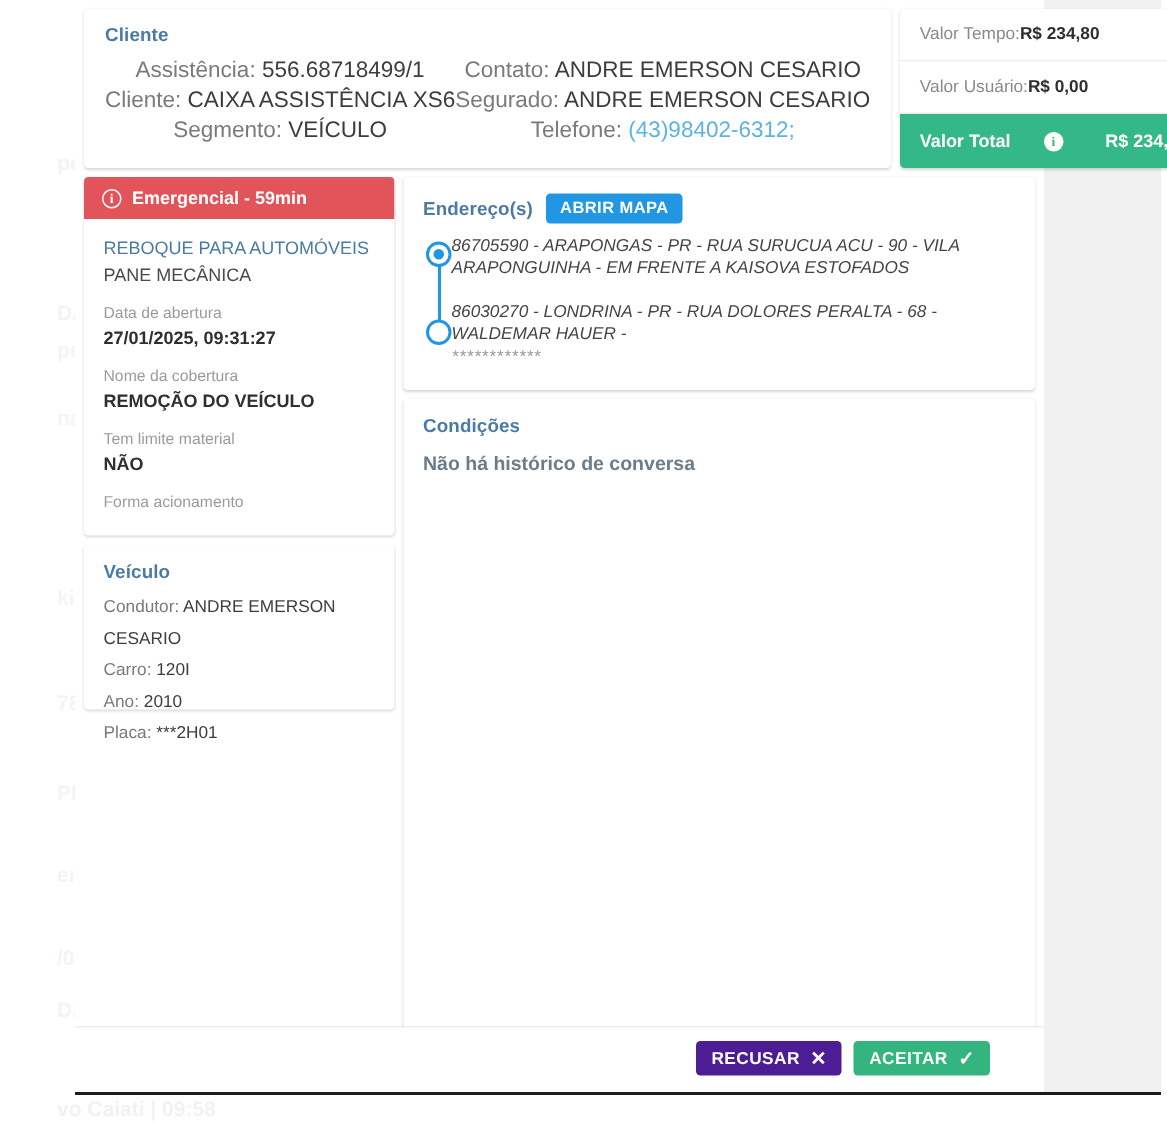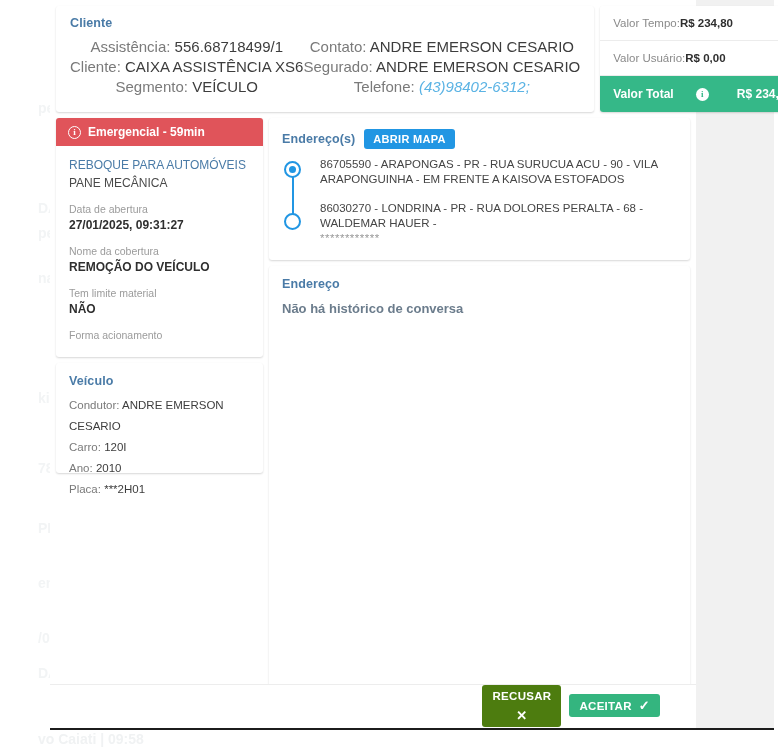--- a/index.html
+++ b/index.html
@@ -36,21 +36,21 @@
   .top-row { display:flex; align-items:stretch; gap:6px; }
   .card { background:#ffffff; border-radius:3px; box-shadow:0 1px 2px rgba(0,0,0,.16); }
 
   .client-card { flex:1 1 auto; padding:10px 14px 10px 14px; height:106px; }
   .card-title { color:#4a7ba7; font-size:12.5px; font-weight:bold; margin-bottom:7px; letter-spacing:.1px; }
   .client-cols { display:flex; }
   .client-col { flex:1 1 50%; }
   .client-col.right { flex:0 0 47%; }
   .kv { font-size:15px; color:#7a7a7a; line-height:20px; white-space:nowrap;text-align:center; }
   .kv b { color:#3d3d3d; font-weight:normal; }
-  .kv a { color:#5bb3e4; text-decoration:none;font-style:italic; }
+  .kv a { color:#5bb3e4; text-decoration:none; }
 
   .values-card { flex:0 0 205px; display:flex; flex-direction:column; height:106px; overflow:hidden; }
   .val-row { display:flex; align-items:center; justify-content:flex-start;
              padding:0 13px; height:35px; font-size:11.5px; color:#8a8a8a;
              border-bottom:1px solid #ececec; background:#fff; }
   .val-row .amt { color:#2f2f2f; font-weight:bold; font-size:11.5px; }
   .val-total { display:flex; align-items:center; justify-content:space-between;
                padding:0 13px; flex:1 1 auto; background:#35b888; color:#ffffff;
                font-size:12px; font-weight:bold; border-bottom:none; }
   .val-total .lbl { display:flex; align-items:center; gap:22px; }
@@ -83,21 +83,21 @@
   .veh-line { font-size:11.5px; color:#7a7a7a; line-height:21px; }
   .veh-line b { color:#3d3d3d; font-weight:normal; }
 
   
   .addr-card { padding:11px 13px 14px 13px; }
   .addr-head { display:flex; align-items:center; gap:9px; margin-bottom:8px; }
   .addr-head .card-title { margin:0; }
   .btn-map { background:#2196e3; color:#ffffff; border:none; border-radius:3px;
              font-family:inherit; font-size:11px; font-weight:bold; letter-spacing:.3px;
              padding:4px 9px; cursor:pointer; }
-  .addr-list { display:flex; gap:19px; padding-left:2px; }
+  .addr-list { display:flex; gap:0; padding-left:2px;font-style:italic; }
   .timeline { position:relative; width:17px; flex:0 0 17px; padding-top:4px; }
   .tl-line { position:absolute; left:7.5px; top:14px; width:2px; height:48px; background:#2196e3; }
   .tl-dot-filled { position:relative; width:17px; height:17px; border-radius:50%;
                    border:2px solid #2196e3; background:#fff;
                    display:flex; align-items:center; justify-content:center; }
   .tl-dot-filled::after { content:""; width:7px; height:7px; border-radius:50%; background:#2196e3; }
   .tl-dot-hollow { position:absolute; left:0; top:56px; width:17px; height:17px;
                    border-radius:50%; border:2px solid #2196e3; background:#fff; }
   .addr-texts { flex:1 1 auto; }
   .addr-item { font-size:11.5px; color:#454545; line-height:15px; }
@@ -110,21 +110,21 @@
   .cond-empty { color:#6b7c8c; font-size:13px; font-weight:bold; margin-top:10px; }
 
   
   .footer { position:absolute; left:0px; bottom:2px; width:646px; height:42px;
             background:#ffffff; border-top:1px solid #ededed;
             display:flex; align-items:center; justify-content:flex-end; gap:8px;
             padding-right:36px; }
   .btn-act { border:none; border-radius:3px; color:#ffffff; font-family:inherit;
              font-size:11.5px; font-weight:bold; letter-spacing:.3px; padding:5px 10px;
              display:inline-flex; align-items:center; gap:7px; cursor:pointer; }
-  .btn-refuse { background:#4d7c0f;flex-direction:column; }
+  .btn-refuse { background:#4c1d95; }
   .btn-accept { background:#34b57f; }
   .gl { font-size:13px; line-height:1; }
 </style>
 </head>
 <body>
 
 <div id="page">
 
   <div class="ghost-topbar"></div>
   <div class="ghost ghost-top">Mensagens para mim</div>
@@ -271,21 +271,21 @@
                   <div class="addr-item">86705590 - ARAPONGAS - PR - RUA SURUCUA ACU - 90 - VILA ARAPONGUINHA - EM FRENTE A KAISOVA ESTOFADOS</div>
                   <div class="addr-item muted">
                     <span>86030270 - LONDRINA - PR - RUA DOLORES PERALTA - 68 - WALDEMAR HAUER - </span><br>
                     <span class="addr-mask">************</span>
                   </div>
                 </div>
               </div>
             </div>
 
             <div class="card cond-card">
-              <div class="card-title">Endereço</div>
+              <div class="card-title">Condições</div>
               <div class="cond-empty">Não há histórico de conversa</div>
             </div>
 
           </div>
 
         </div>
       </div>
 
       <div class="footer">
         <button class="btn-act btn-refuse">

